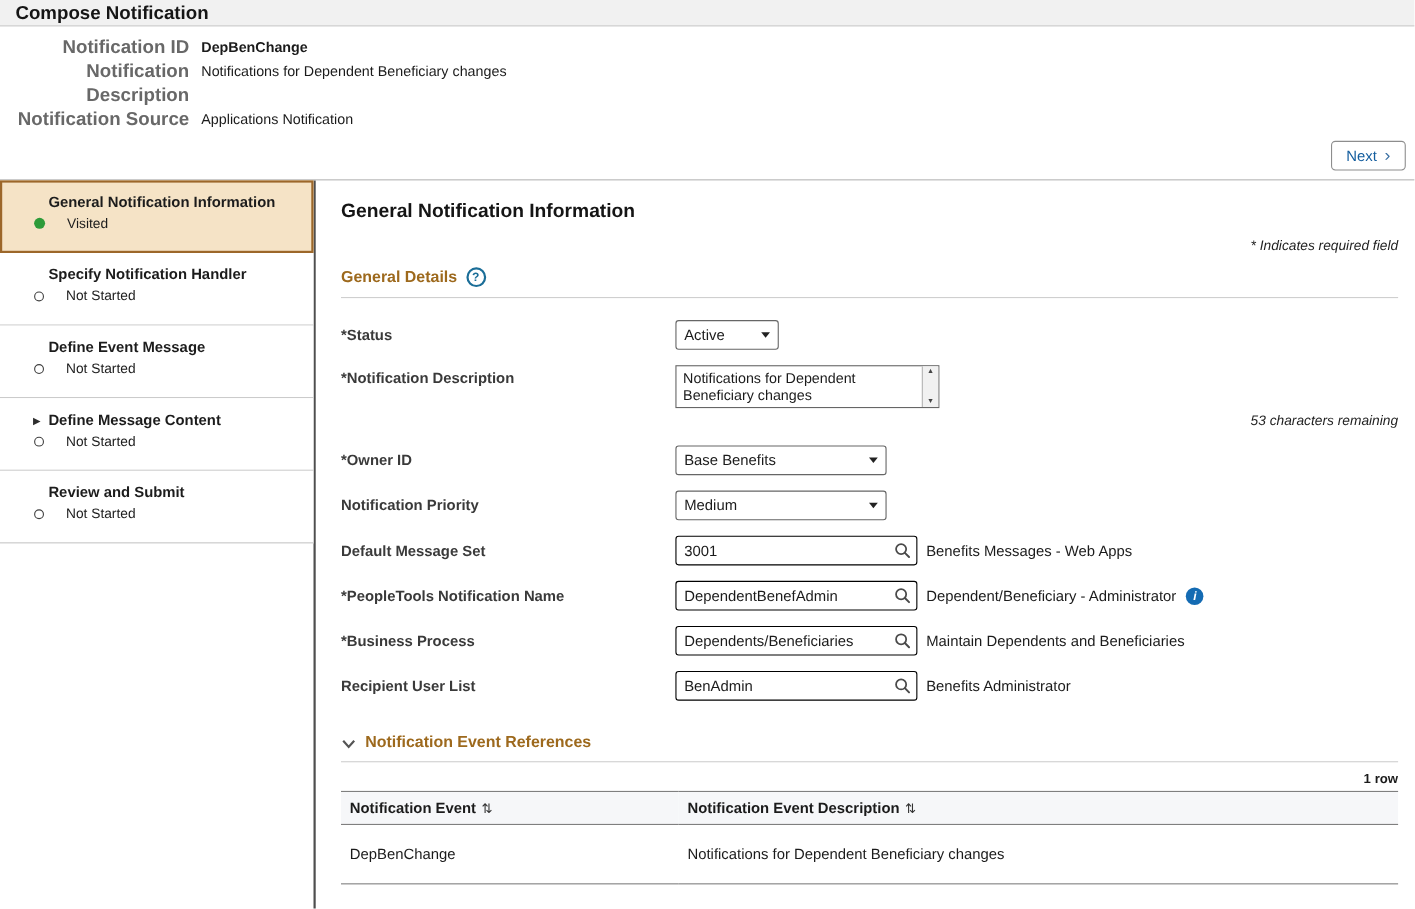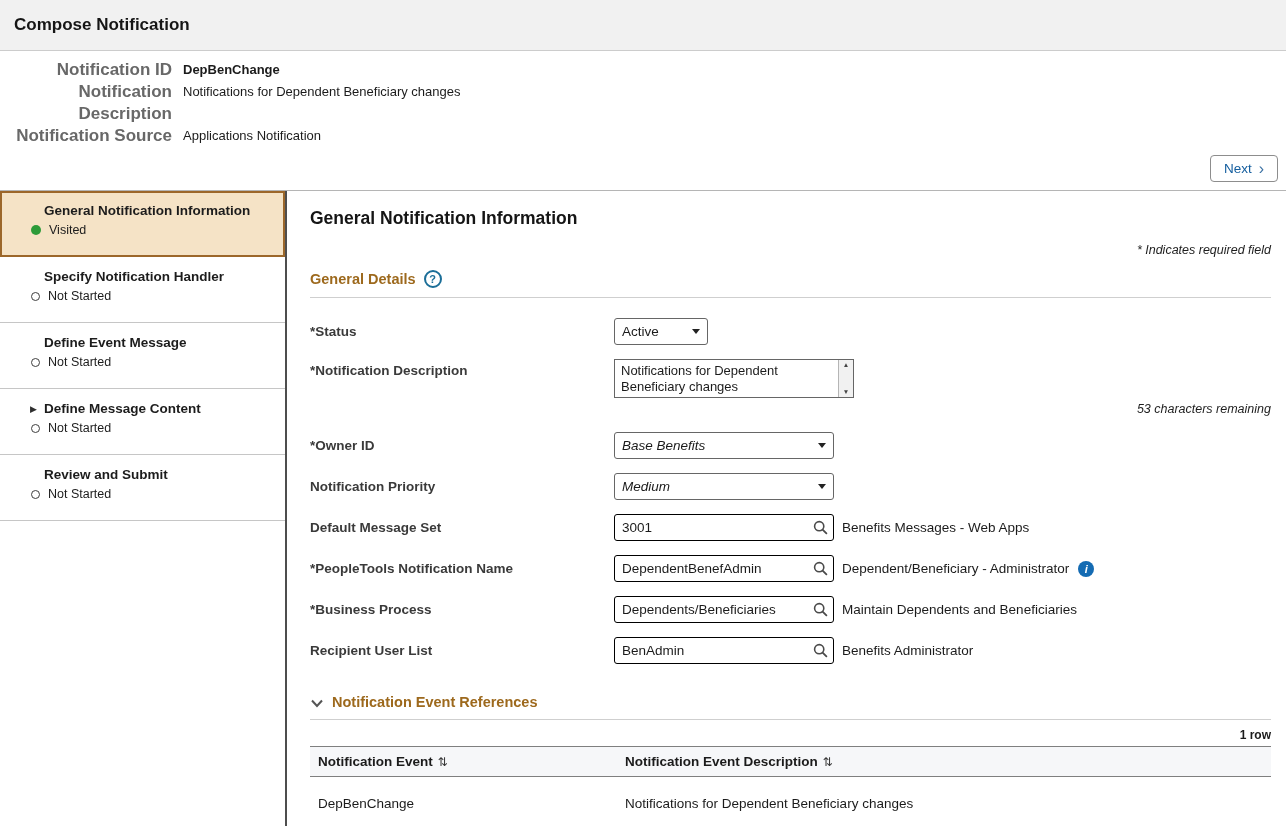--- a/index.html
+++ b/index.html
@@ -1,20 +1,20 @@
 <!DOCTYPE html>
 <html><head>
 <meta charset="utf-8">
 <style>
   * { margin:0; padding:0; box-sizing:border-box; }
   html,body { width:1286px; height:826px; overflow:hidden; background:#fff;
     font-family:"Liberation Sans", sans-serif; color:#1b1b1b; }
 
   
-  .page-header { height:51px; background:#f1f1f1; border-bottom:1px solid #cccccc;
+  .page-header { height:24px; background:#f1f1f1; border-bottom:1px solid #cccccc;
     display:flex; align-items:center; padding:0 14px; }
   .page-header .title { font-size:17px; font-weight:700; color:#151515; }
 
   
   .meta { padding:8px 0 4px; }
   .meta-row { display:flex; line-height:22px; }
   .meta-label { width:172px; text-align:right; font-weight:700; color:#686868; font-size:17px; }
   .meta-value { margin-left:11px; font-size:13px; color:#1b1b1b; }
   .meta-value.bold { font-weight:700; }
 
@@ -26,21 +26,21 @@
     font-family:inherit; }
   .next-btn .chev { font-size:16px; line-height:1; color:#3d72a4; }
 
   
   .layout { display:flex; height:672px; }
   .sidebar { flex:0 0 287px; width:287px; border-right:2px solid #4e4e4e; background:#fff; }
   .step { height:66px; padding:12px 8px 0 44px; border-bottom:1px solid #c6c6c6;
     position:relative; cursor:pointer; background:#fff; }
   .step.active { background:#f5e3c6; border:2px solid #9c672a; padding:10px 8px 0 42px; }
   .step-label { font-weight:700; font-size:13.5px; color:#1c1c1c; }
-  .step-status { display:flex; align-items:center; gap:8px; margin-left:-13px; margin-top:5px;
+  .step-status { display:flex; align-items:center; gap:20px; margin-left:-13px; margin-top:5px;
     font-size:12.5px; color:#1c1c1c; }
   .dot { width:10px; height:10px; border-radius:50%; background:#2d9b39; flex:0 0 auto; }
   .circle { width:9px; height:9px; border-radius:50%; border:1.5px solid #3f3f3f;
     background:#fff; flex:0 0 auto; }
   .expand-tri { position:absolute; left:30px; top:15px; font-size:9px; color:#2e2e2e; }
 
   
   .main { flex:1; padding:0 15px 0 23px; overflow:hidden; }
   .main-title { font-size:17.5px; font-weight:700; margin-top:17px; color:#151515; }
   .req-note { text-align:right; font-style:italic; font-size:12.5px; margin-top:14px; color:#1e1e1e; }
@@ -57,21 +57,21 @@
   .form { margin-top:20px; }
   .frow { display:flex; align-items:center; margin-bottom:14px; }
   .frow.ta-row { align-items:flex-start; margin-bottom:4px; }
   .flabel { flex:0 0 304px; padding-right:11px; font-weight:700;
     font-size:13.5px; color:#3a3a3a; }
   .frow.ta-row .flabel { padding-top:4px; }
   .select-box { display:inline-flex; align-items:center; justify-content:space-between;
     height:27px; border:1px solid #666; border-radius:3px; background:#fff; padding:0 7px;
     font-size:13.5px; cursor:pointer; }
   .select-box.w-small { width:94px; }
-  .select-box.w-med { width:220px;font-style:italic; }
+  .select-box.w-med { width:192px; }
   .caret { width:0; height:0; border-left:4px solid transparent; border-right:4px solid transparent;
     border-top:5px solid #222; margin-left:10px; flex:0 0 auto; }
   .lookup { display:flex; align-items:center; width:220px; height:27px; border:1px solid #000000;
     border-radius:3px; background:#fff; }
   .lookup input { flex:1; min-width:0; border:0; outline:0; padding:0 2px 0 7px;
     font-size:13.5px; font-family:inherit; color:#1b1b1b; background:transparent; }
   .search-icon { flex:0 0 auto; margin-right:5px; display:flex; cursor:pointer; }
   .fdesc { margin-left:8px; font-size:13.5px; color:#1b1b1b; }
   .info-icon { display:inline-flex; width:16px; height:16px; border-radius:50%;
     background:#146bb3; color:#fff; align-items:center; justify-content:center;

